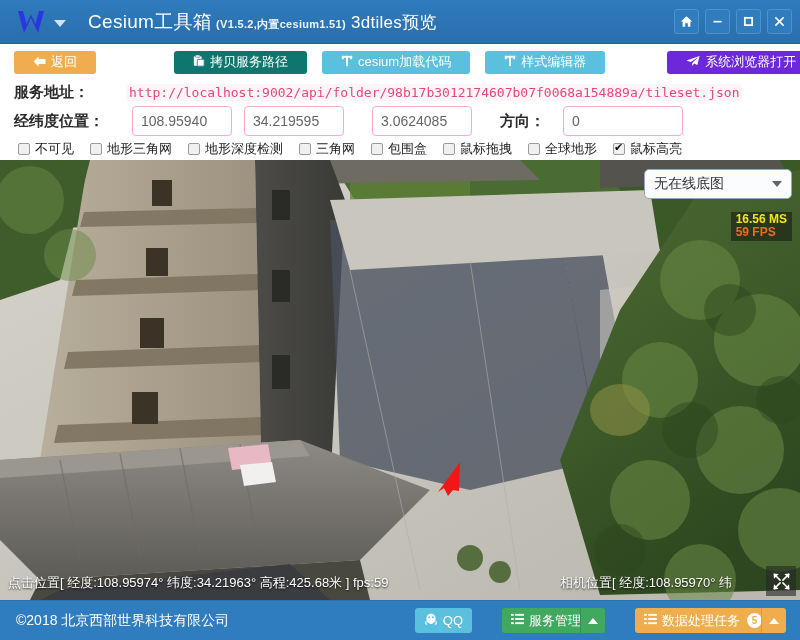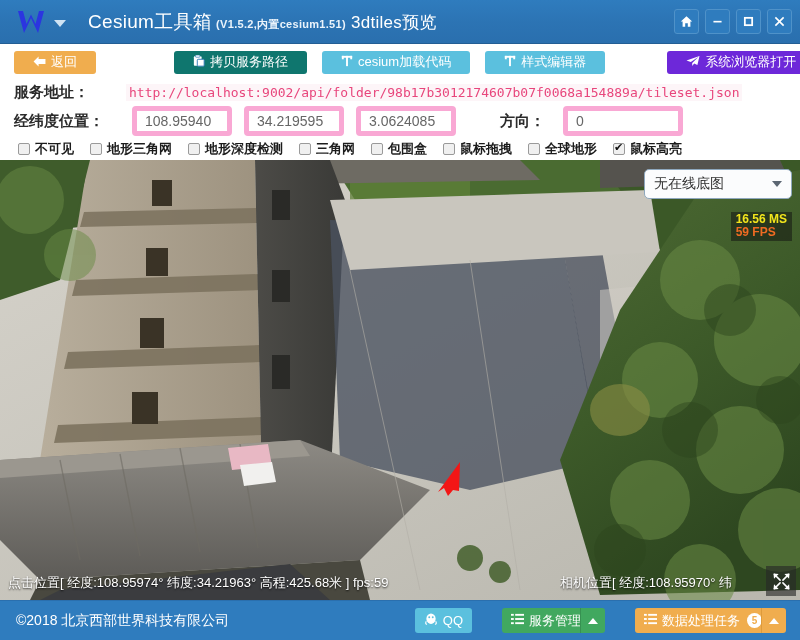--- a/index.html
+++ b/index.html
@@ -61,34 +61,34 @@
   .row-url { position: absolute; left: 0; top: 0; width: 800px; height: 24px; display: flex; align-items: center; }
   .lbl { font-size: 15px; font-weight: bold; color: #2b2b2b; white-space: nowrap; }
   .lbl-url { margin-left: 14px; }
   .url-val {
     margin-left: 37px; font-family: "DejaVu Sans Mono", "Liberation Mono", monospace;
     font-size: 13px; color: #e8467c; background: #fdf5f8; padding: 1px 3px; white-space: nowrap;
   }
   .row-inputs { position: absolute; left: 0; top: 24px; width: 800px; height: 34px; display: flex; align-items: center; }
   .lbl-pos { margin-left: 14px; }
   .fld {
-    height: 30px; border: 5px solid #f9a8d4; border-radius: 4px; background: #fff;
+    height: 30px; border: 1px solid #f9a8d4; border-radius: 4px; background: #fff;
     font-size: 14px; color: #666; padding: 0 8px; outline: none;
   }
   .fld-lon { width: 100px; margin-left: 28px; }
   .fld-lat { width: 100px; margin-left: 12px; }
-  .fld-h   { width: 100px; margin-left: 12px; }
-  .lbl-dir { margin-left: 44px; }
+  .fld-h   { width: 100px; margin-left: 28px; }
+  .lbl-dir { margin-left: 28px; }
   .fld-dir { width: 120px; margin-left: 18px; }
 
   .row-checks {
     position: absolute; left: 0; top: 58px; width: 800px; height: 22px;
     display: flex; align-items: center; font-size: 13px; color: #1c1c1c;
   }
-  .chk { display: inline-flex; align-items: center; gap: 5px; margin-left: 16px; cursor: pointer; white-space: nowrap; font-weight: bold; }
+  .chk { display: inline-flex; align-items: center; gap: 5px; margin-left: 16px; cursor: pointer; white-space: nowrap; }
   .chk:first-child { margin-left: 18px; }
   .chk .box {
     width: 12px; height: 12px; border: 1px solid #9a9a9a; border-radius: 2px;
     background: #f0f0f0; display: inline-block; position: relative;
   }
   .chk .box.on::after {
     content: "\2714"; position: absolute; left: 0px; top: -3px; font-size: 11px; color: #111;
   }
 
   

